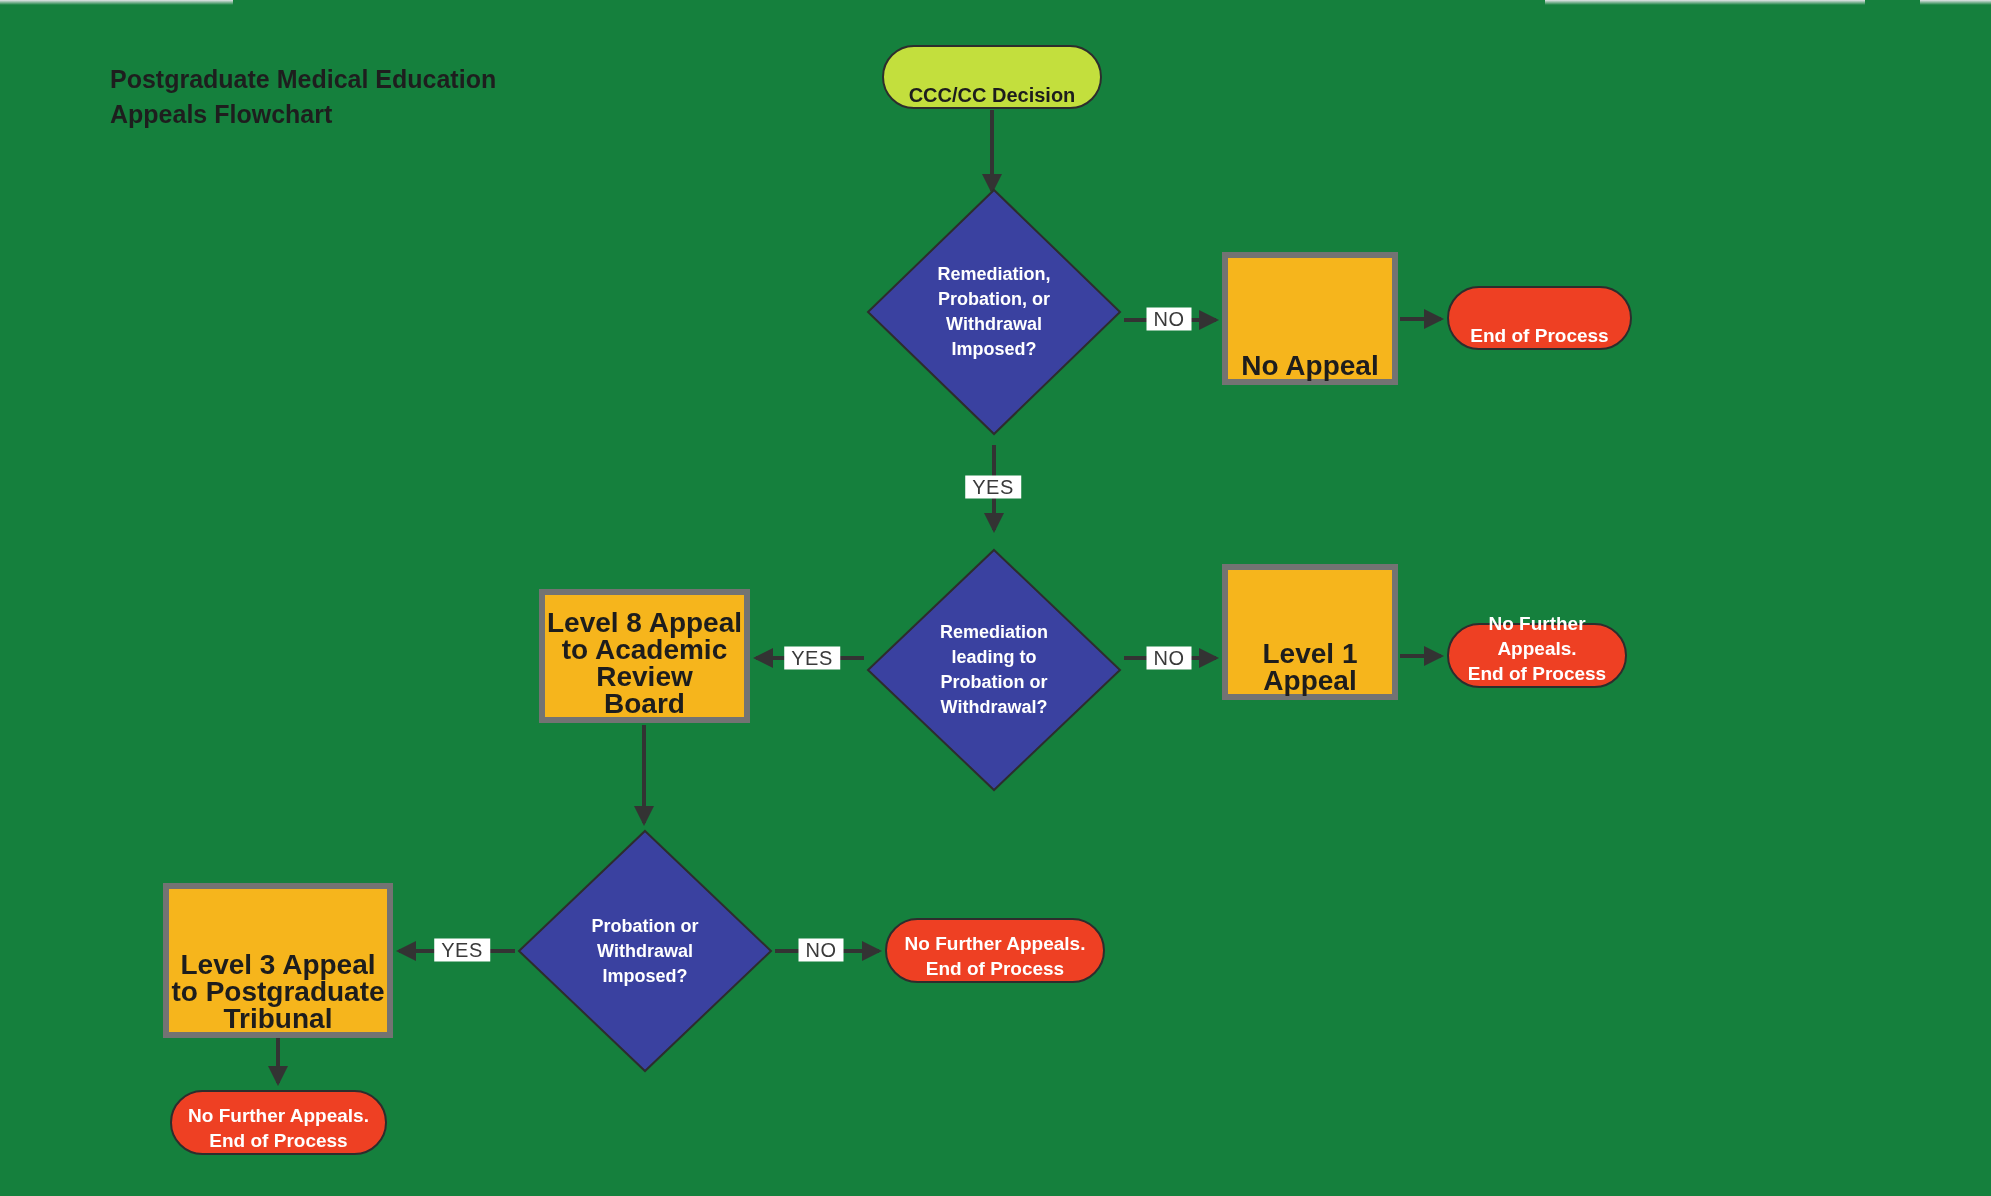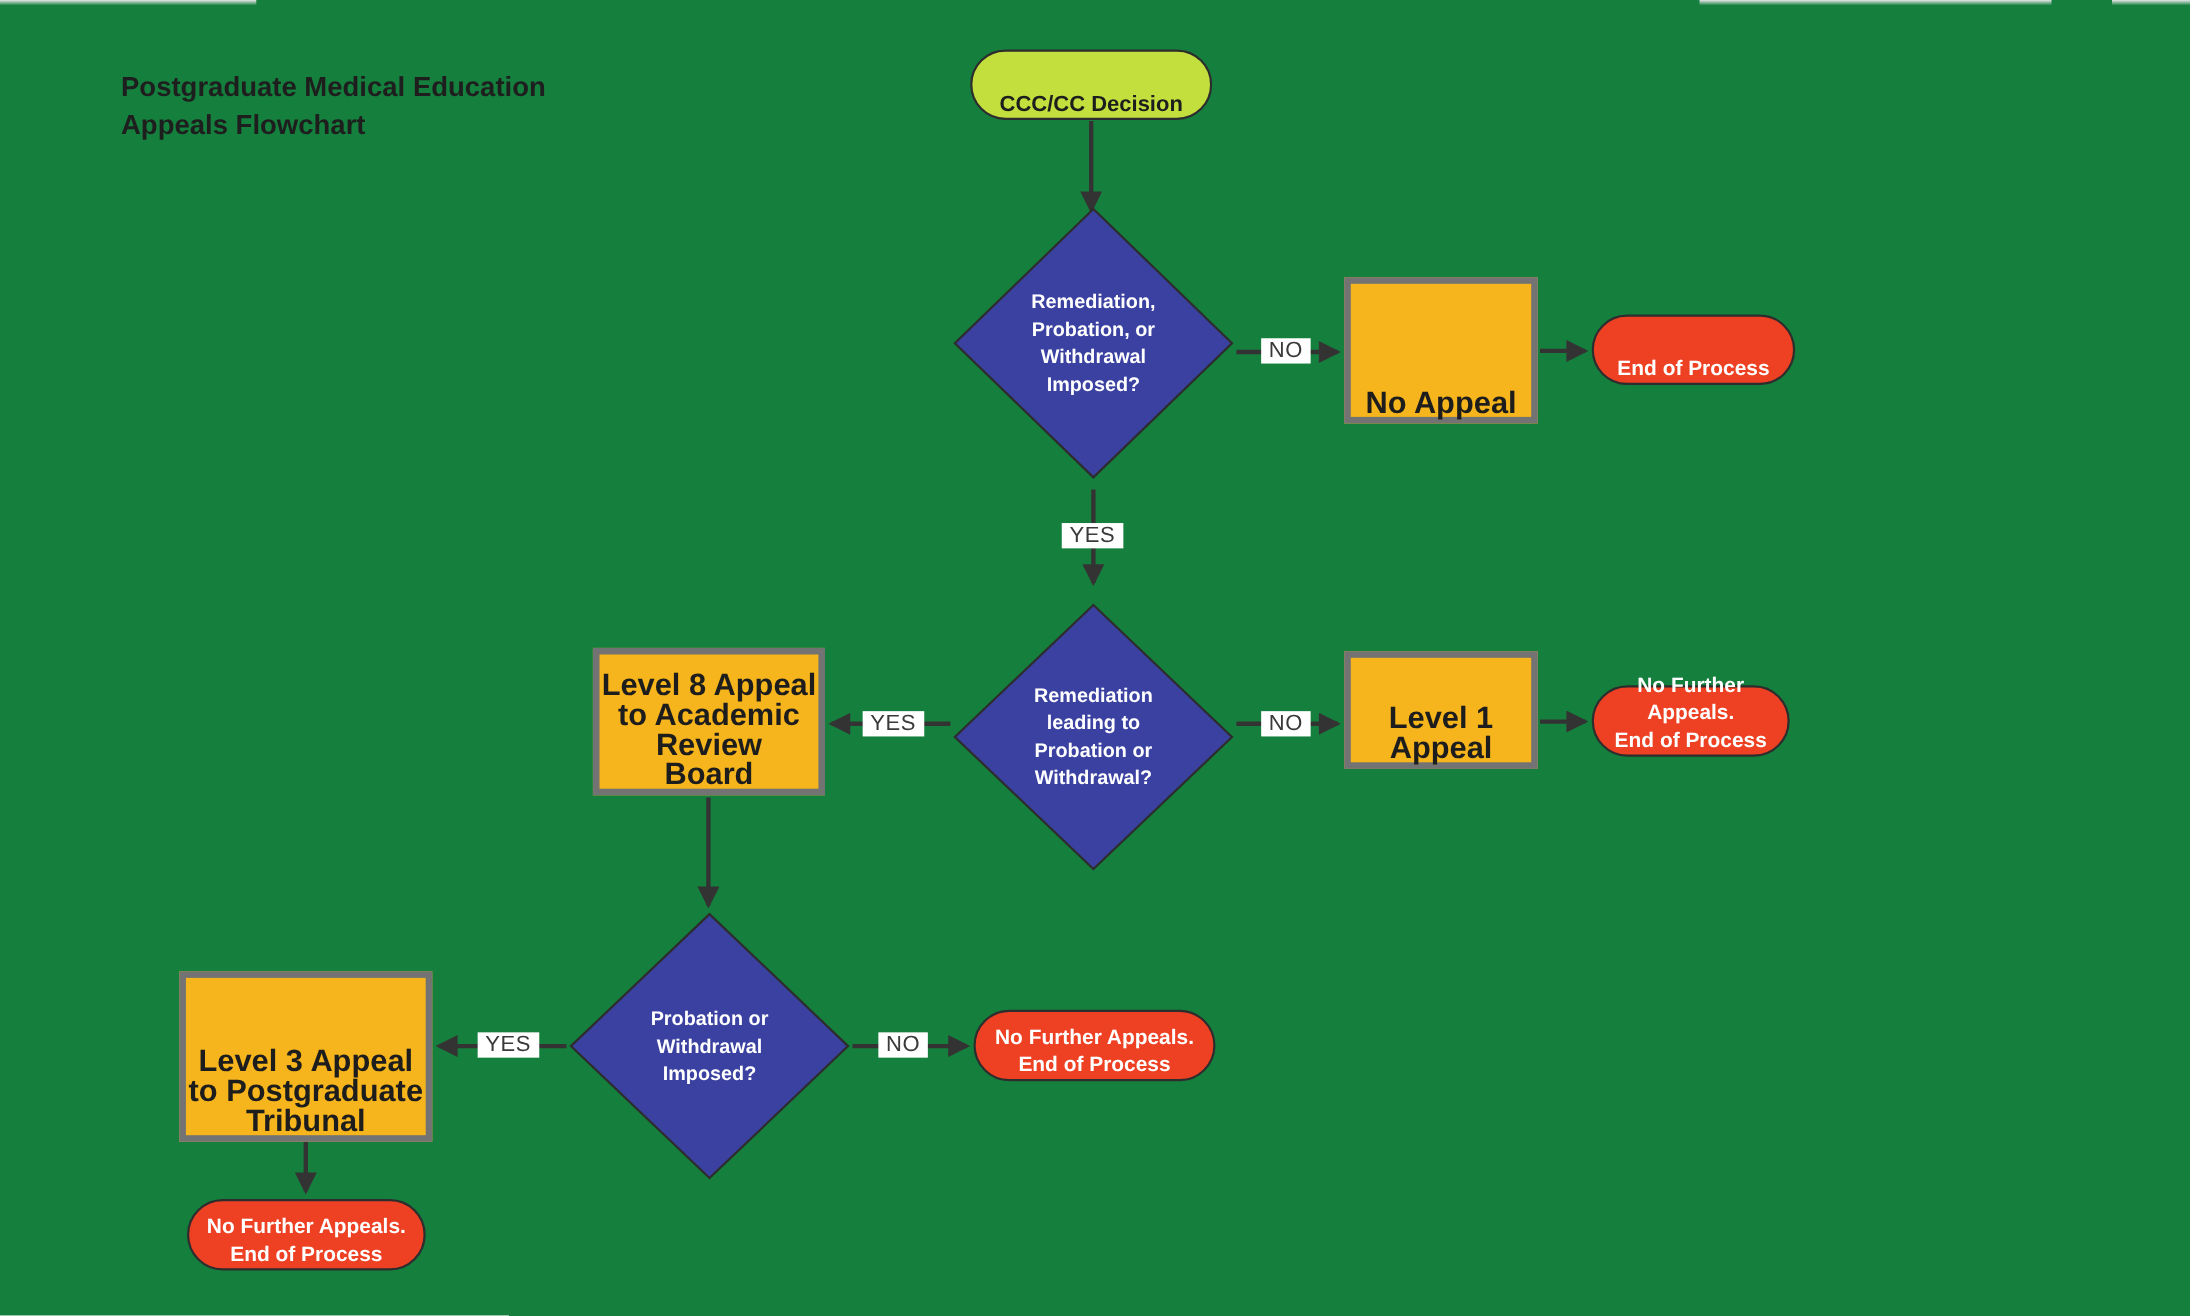--- a/index.html
+++ b/index.html
@@ -179,21 +179,21 @@
 Probation or
 Withdrawal?</div>
   </div>
 
   <div class="node proc" style="left:539px; top:589px; width:211px; height:134px;">
     <span>Level 8 Appeal
 to Academic Review
 Board</span>
   </div>
 
-  <div class="node proc" style="left:1222px; top:592px; width:176px; height:107px;">
+  <div class="node proc" style="left:1222px; top:564px; width:176px; height:136px;">
     <span>Level 1 Appeal</span>
   </div>
 
   <div class="node term-pill" style="left:1447px; top:623px; width:180px; height:65px;">
     <span>No Further Appeals.
 End of Process</span>
   </div>
 
   <div class="diamond" style="left:517px; top:829px; width:256px; height:244px;">
     <svg viewBox="0 0 256 244" preserveAspectRatio="none">

